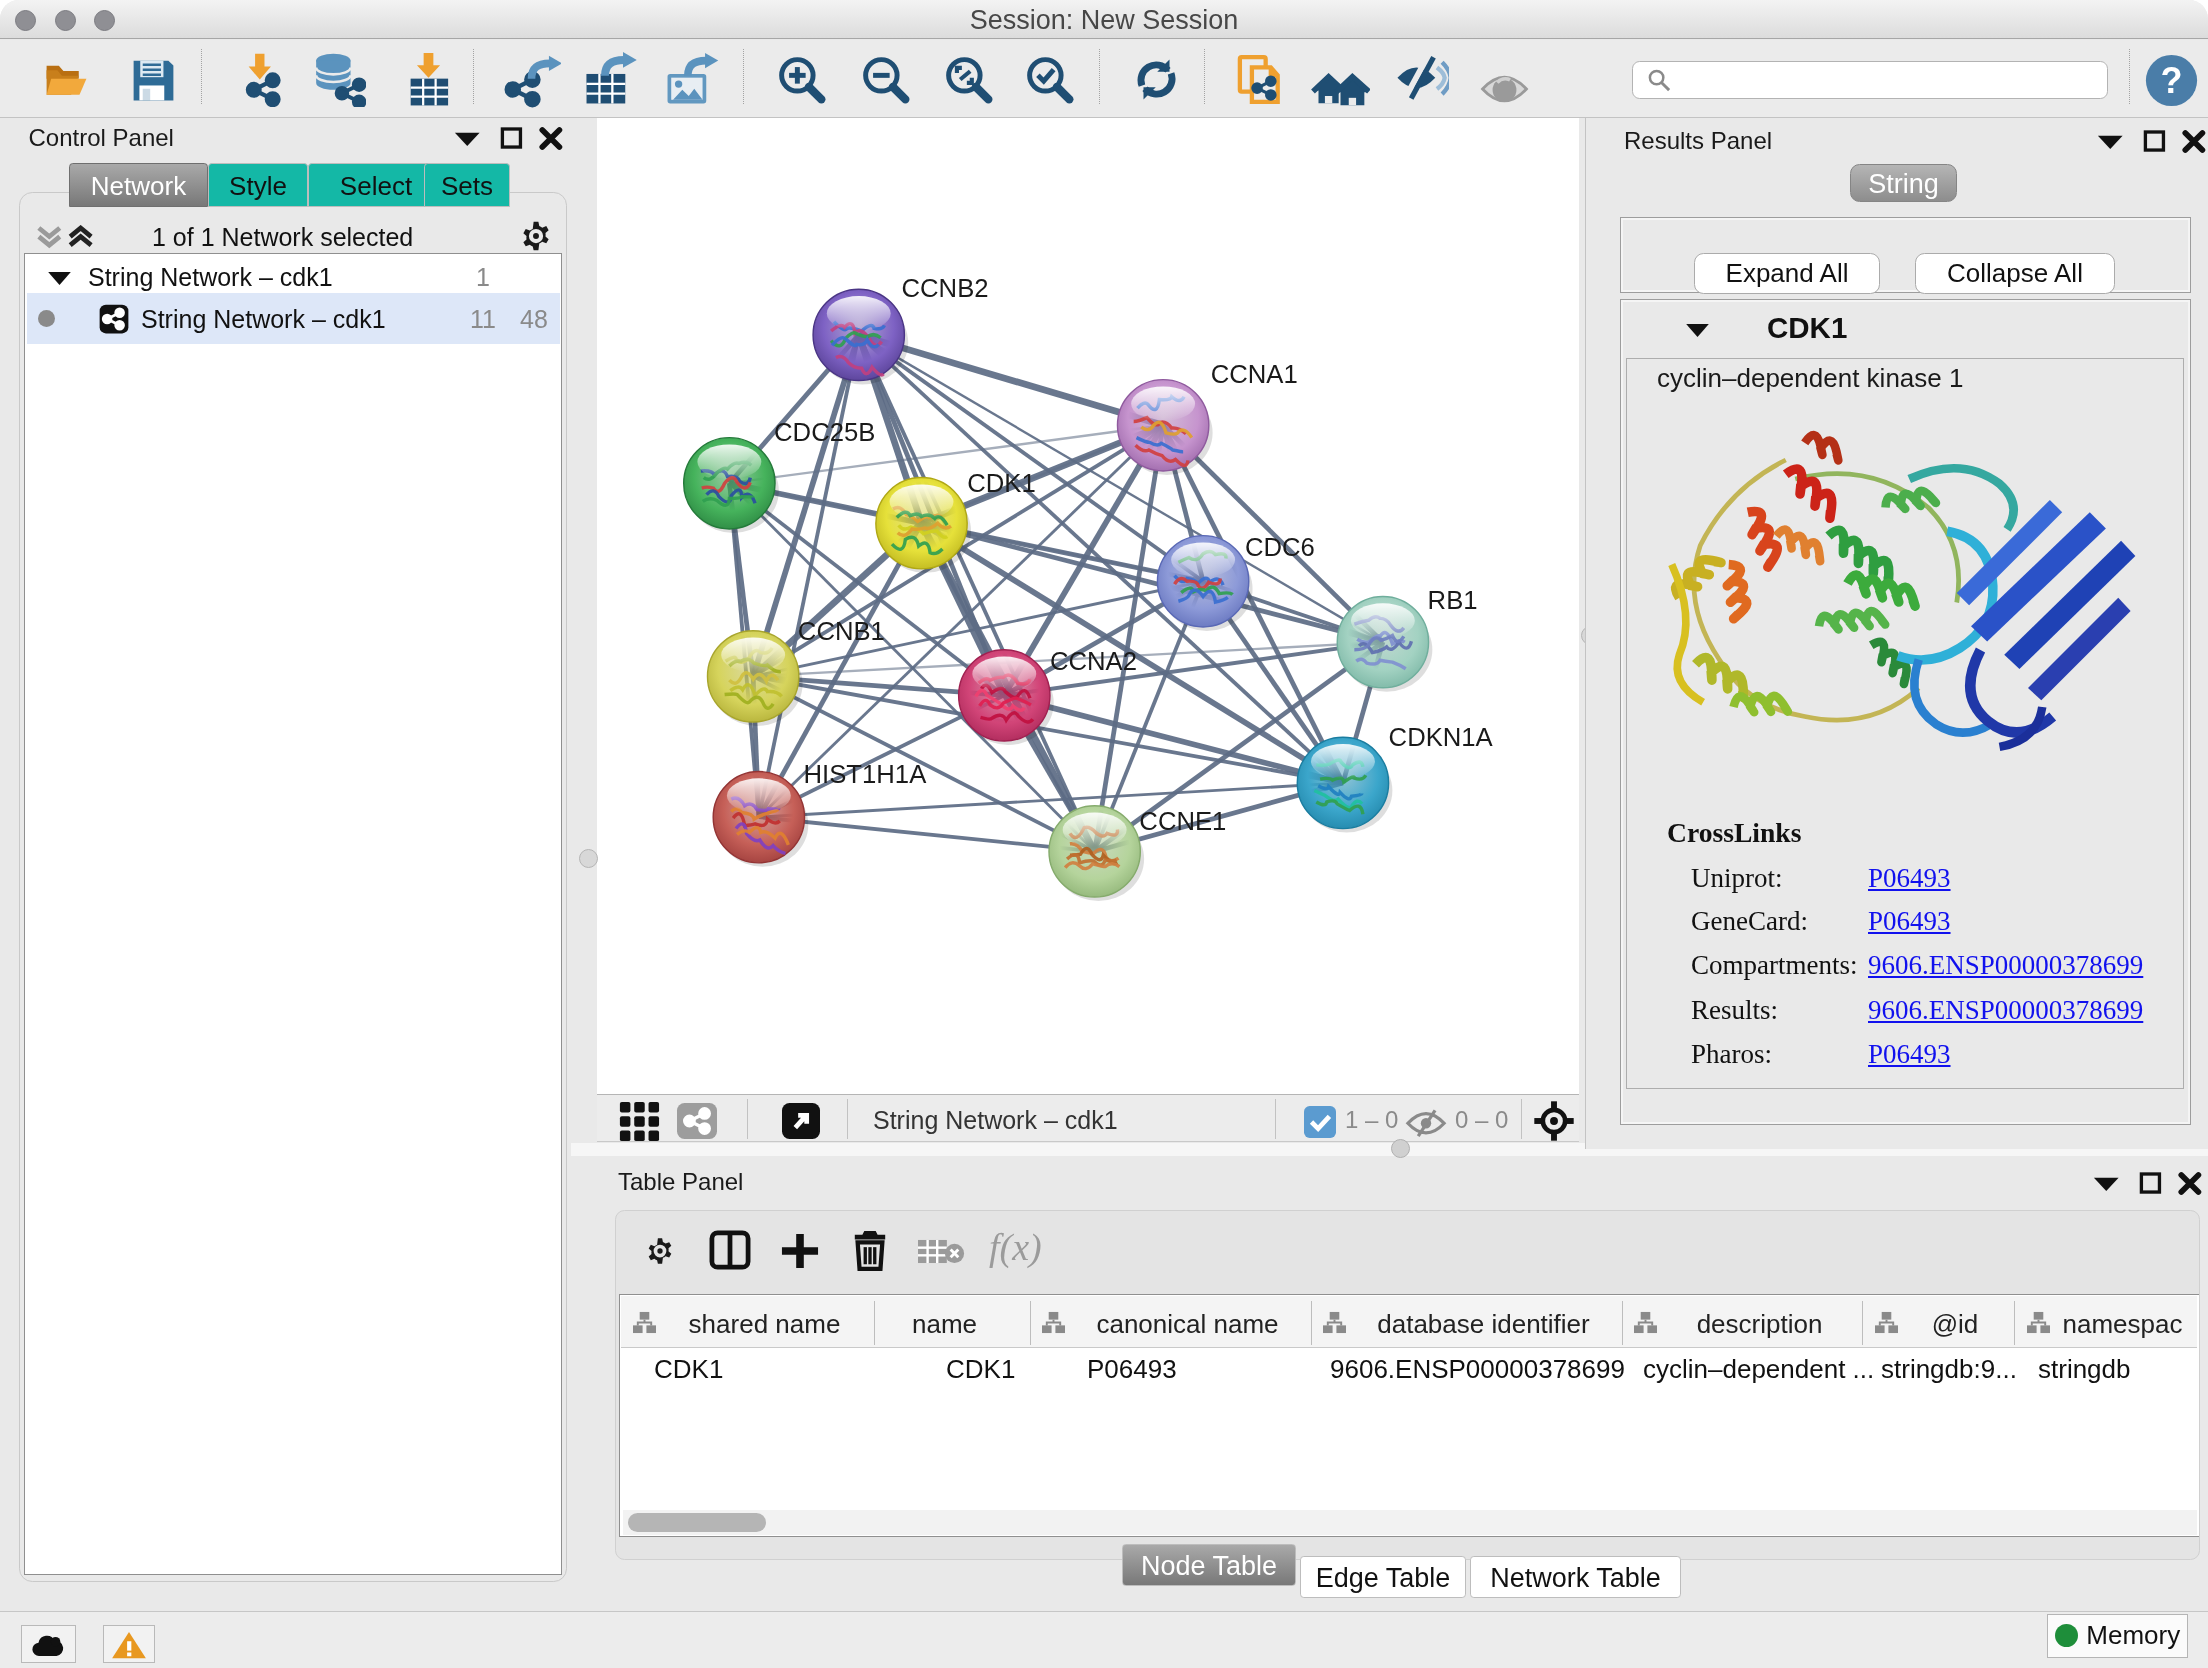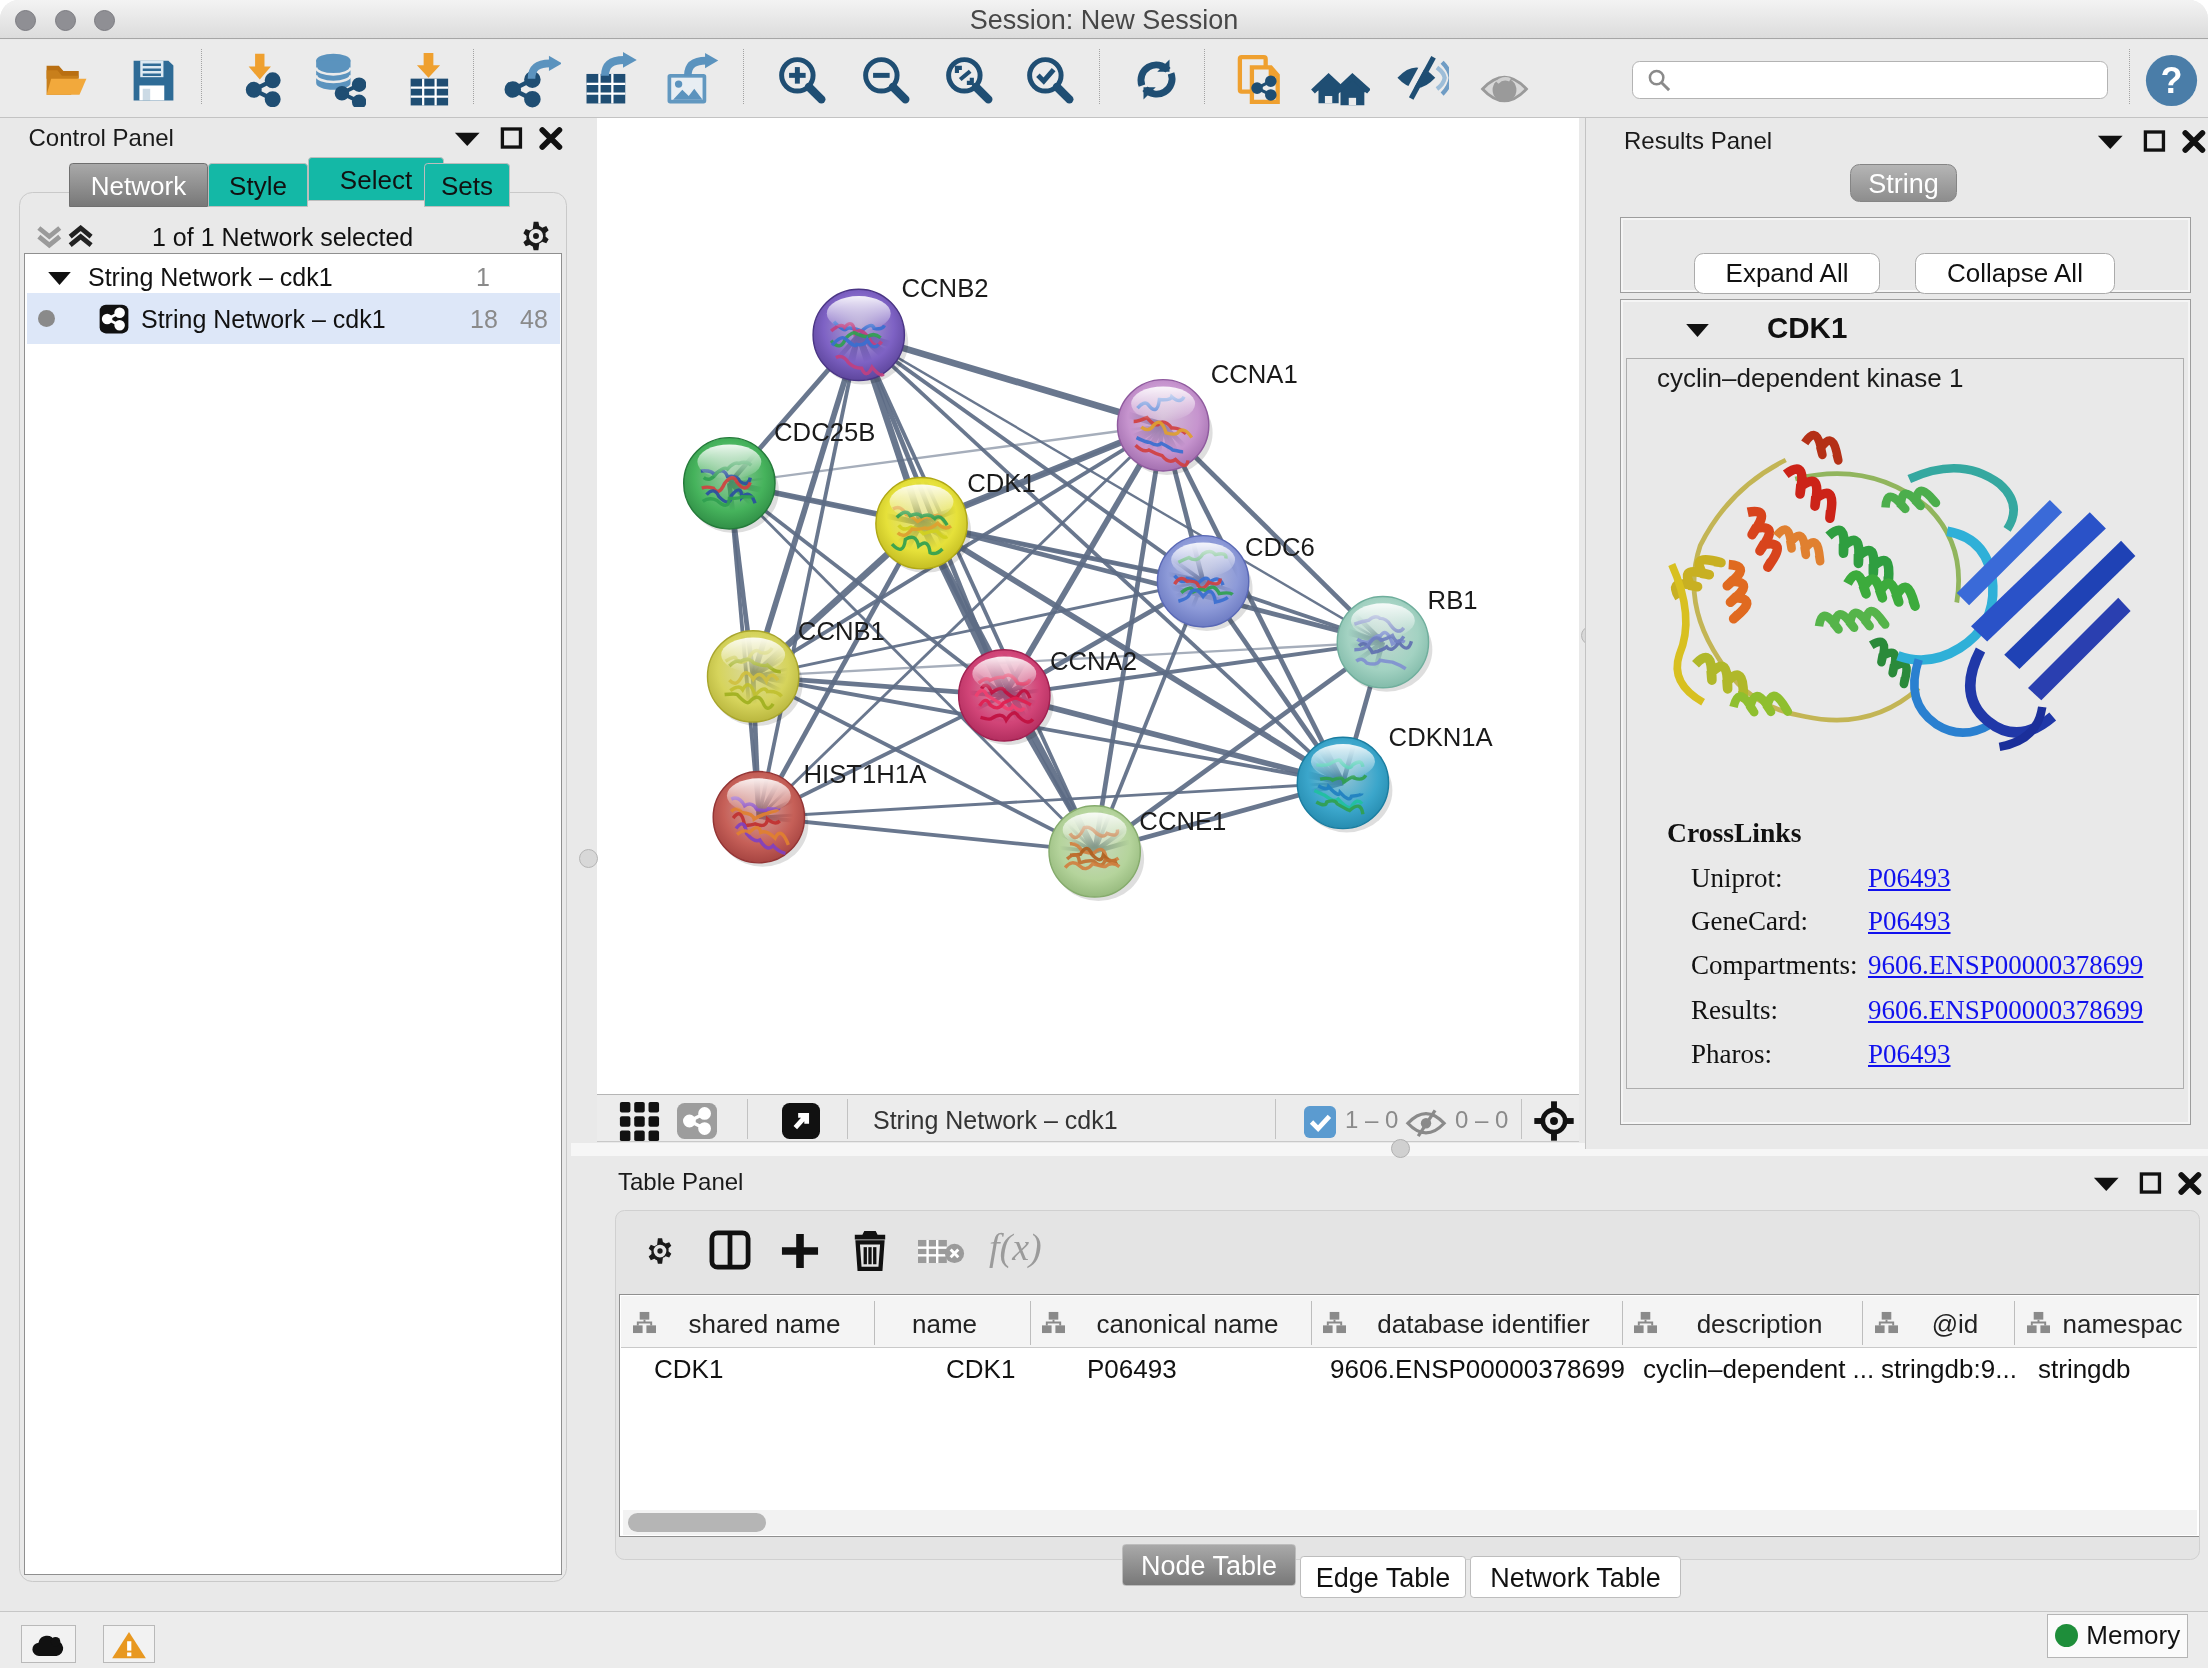--- a/index.html
+++ b/index.html
@@ -216,21 +216,21 @@
       <text x="29" y="42" font-size="38" font-weight="bold" fill="#fff" text-anchor="middle" font-family="Liberation Sans">?</text>
     </svg>
 <div class="abs ptitle" style="left:28.5px;top:124px">Control Panel</div>
     <svg class="abs" style="left:453px;top:126px" width="114" height="25" viewBox="0 0 120 26">
       <path d="M2 7 h26 l-13 14 z" fill="#111"></path>
       <rect x="52" y="3" width="19" height="19" fill="none" stroke="#111" stroke-width="3.5"></rect>
       <path d="M94 4 l18 18 M112 4 l-18 18" stroke="#111" stroke-width="6" stroke-linecap="round"></path>
     </svg>
     <div class="abs tab tabsel" style="left:69px;top:163px;width:139px;height:44px;line-height:44px">Network</div>
     <div class="abs tab" style="left:208px;top:163px;width:100px;height:44px;line-height:44px">Style</div>
-    <div class="abs tab" style="left:308px;top:157px;width:136px;height:44px;line-height:44px">Select</div>
+    <div class="abs tab" style="left:308px;top:163px;width:136px;height:44px;line-height:44px">Select</div>
     <div class="abs tab" style="left:424px;top:163px;width:86px;height:44px;line-height:44px">Sets</div>
     <div class="abs" style="left:19px;top:192px;width:548px;height:1390px;background:#e9e9e9;border:1px solid #c9c9c9;border-radius:13.3px;z-index:0"></div>
     <div id="cp-head" class="abs"></div>
     <svg class="abs" style="left:36px;top:225px" width="76" height="25" viewBox="0 0 80 26">
       <g fill="none" stroke="#9a9a9a" stroke-width="5">
         <path d="M3 3 l11 9 11-9"></path>
         <path d="M3 12 l11 9 11-9"></path>
       </g>
       <g fill="none" stroke="#222" stroke-width="5">
         <path d="M36 12 l11-9 11 9"></path>
@@ -253,21 +253,21 @@
       <rect x="1" y="1" width="46" height="46" rx="10" fill="#111"></rect>
       <g stroke="#fff" stroke-width="4.5" fill="#fff">
         <line x1="13" y1="24" x2="33" y2="14"></line>
         <line x1="13" y1="24" x2="33" y2="34"></line>
         <circle cx="13" cy="24" r="6.2"></circle>
         <circle cx="33" cy="14" r="6.2"></circle>
         <circle cx="33" cy="34" r="6.2"></circle>
       </g>
     </svg>
     <div class="abs treerow" style="left:141px;top:305px">String Network – cdk1</div>
-    <div class="abs treerow gray" style="left:470px;top:305px">18</div>
+    <div class="abs treerow gray" style="left:470px;top:305px">11</div>
     <div class="abs treerow gray" style="left:520px;top:305px">48</div>
 <svg id="netview" class="abs" width="982" height="976" viewBox="0 0 1032 1026">
       <rect width="1032" height="1026" fill="#ffffff"></rect>
       <defs>
         <radialGradient id="g0" cx="0.5" cy="0.42" r="0.70">
           <stop offset="0" stop-color="#7e62c4" stop-opacity="0.45"></stop>
           <stop offset="0.55" stop-color="#7e62c4"></stop>
           <stop offset="1" stop-color="#4a3585"></stop>
         </radialGradient>
         <radialGradient id="g1" cx="0.5" cy="0.42" r="0.70">

